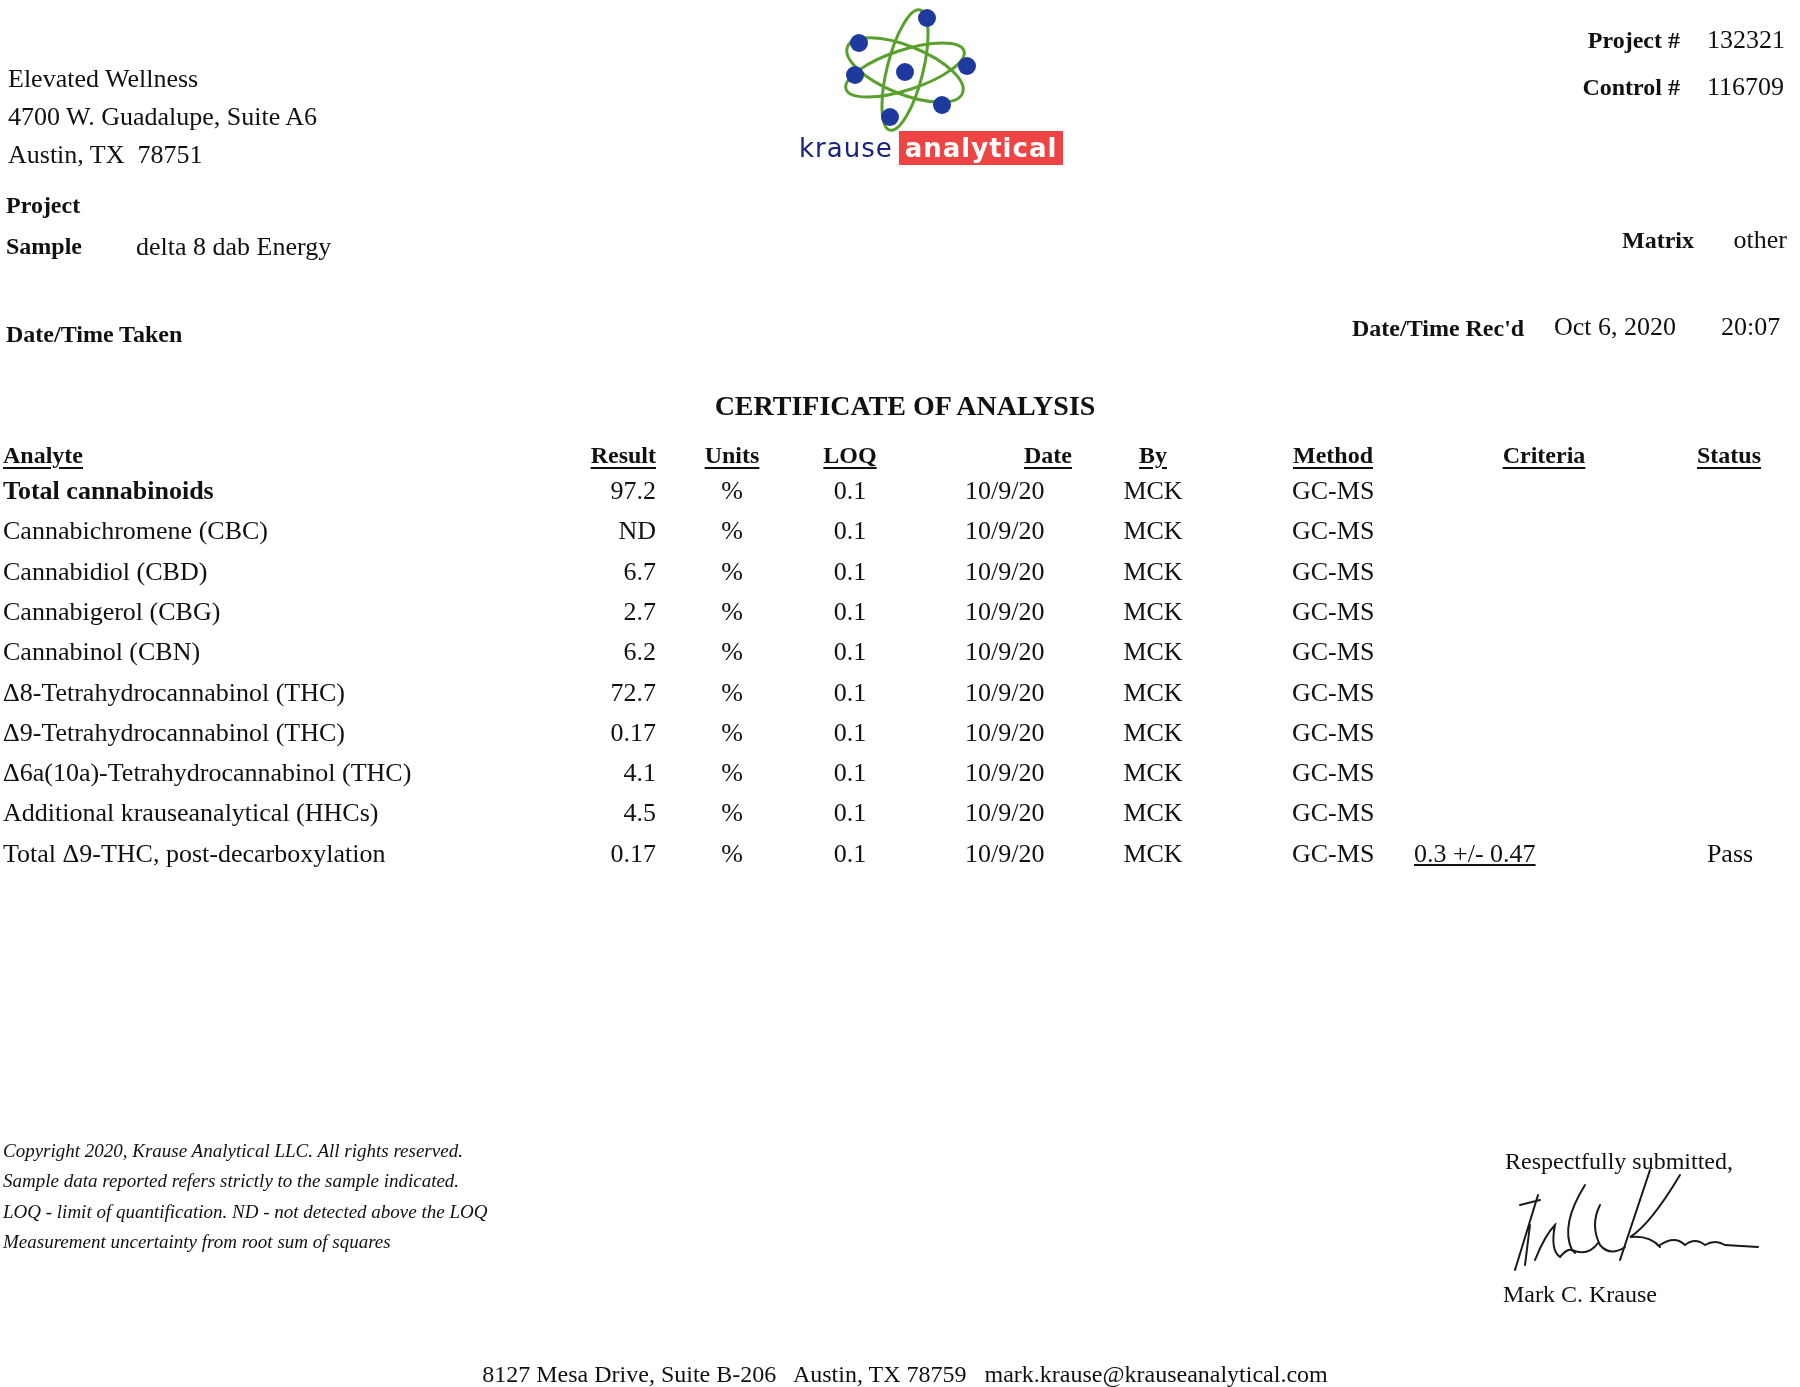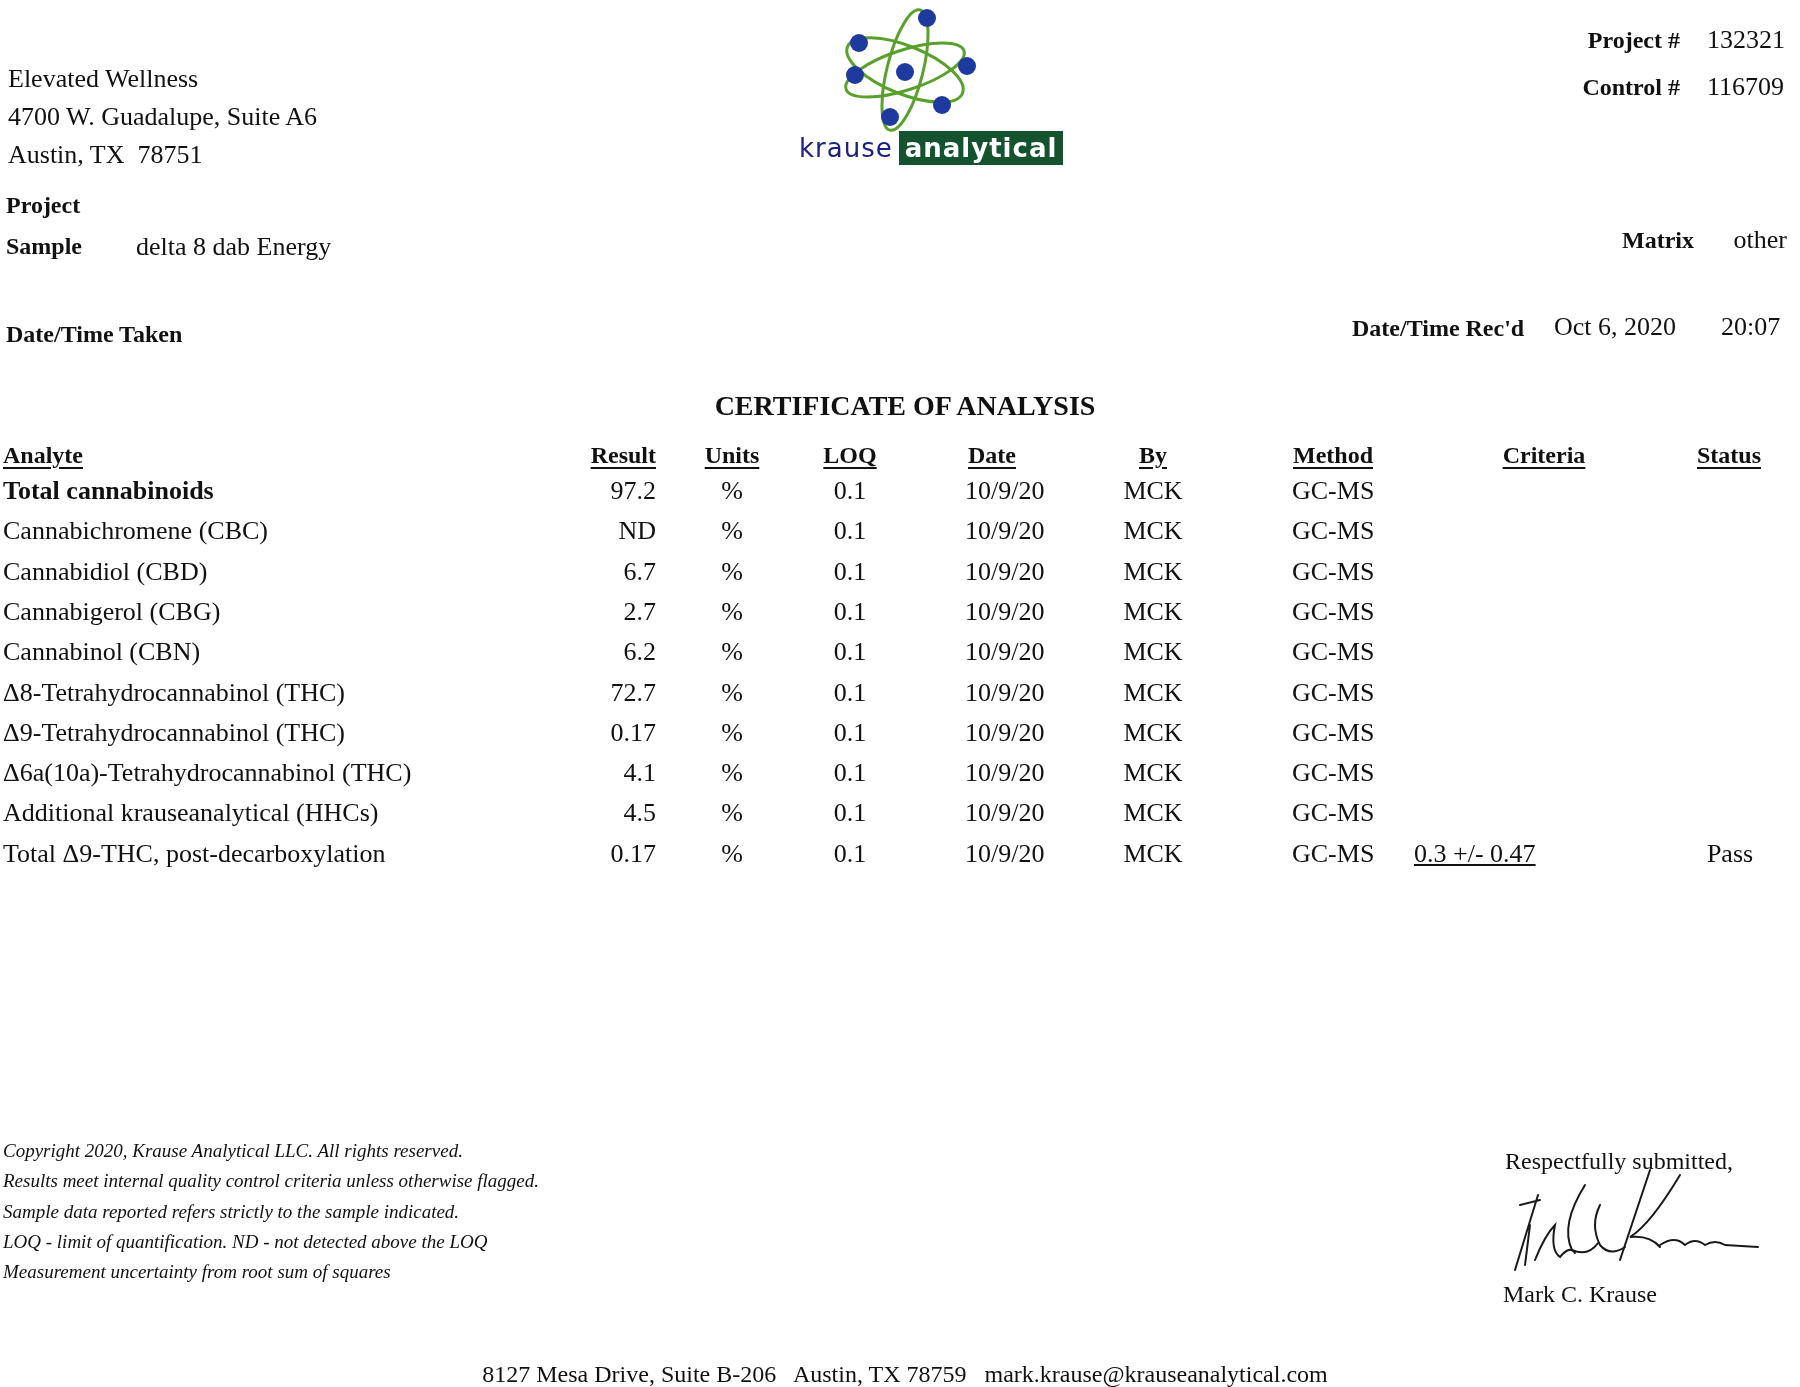--- a/index.html
+++ b/index.html
@@ -9,21 +9,21 @@
   .t24 { font-size:26px; }
   .lbl { font-size:24px; font-weight:bold; }
 
   
   #client { left:8px; top:60px; line-height:38px; font-size:26px; }
 
   
   #logo { left:795px; top:2px; width:225px; height:168px; }
   #logo-text { position:absolute; left:0; top:128px; height:36px; display:flex; align-items:center; font-family:"DejaVu Sans", sans-serif; font-size:26px; }
   #logo-krause { color:#1a237e; padding:0 6px 0 4px; letter-spacing:1px; }
-  #logo-analytical { background:#14532d; color:#ffffff; padding:2px 6px; font-weight:bold; letter-spacing:1px; }
+  #logo-analytical { background:#ef4444; color:#ffffff; padding:2px 6px; font-weight:bold; letter-spacing:1px; }
 
   
   .rlabel { text-align:right; font-weight:bold; font-size:24px; }
   .rval { font-size:26px; }
 
   
   #title { left:0; width:1810px; top:390px; text-align:center; font-size:28px; font-weight:bold; }
   .th { position:absolute; top:442px; font-size:24px; font-weight:bold; text-decoration:underline; text-underline-offset:4px; }
   .cell { position:absolute; font-size:26px; }
   .right { text-align:right; }
@@ -88,21 +88,21 @@
 <div class="abs rval" style="left:1554px;top:312px">Oct 6, 2020</div>
 <div class="abs rval" style="left:1721px;top:312px">20:07</div>
 
 <div id="title" class="abs">CERTIFICATE OF ANALYSIS</div>
 
 <div>
   <div class="th" style="left:3px">Analyte</div>
   <div class="th right" style="left:560px;width:96px">Result</div>
   <div class="th center" style="left:682px;width:100px">Units</div>
   <div class="th center" style="left:800px;width:100px">LOQ</div>
-  <div class="th" style="left:968px">Date</div>
+  <div class="th" style="left:1024px">Date</div>
   <div class="th center" style="left:1103px;width:100px">By</div>
   <div class="th" style="left:1293px">Method</div>
   <div class="th center" style="left:1484px;width:120px">Criteria</div>
   <div class="th" style="left:1697px">Status</div>
 
   <div id="rows">
       <div>
         <div class="cell" style="top: 476px; left: 3px; text-align: left; white-space: nowrap; font-weight: bold;">Total cannabinoids</div>
         <div class="cell" style="top: 476px; left: 560px; width: 96px; text-align: right; white-space: nowrap;">97.2</div>
         <div class="cell" style="top: 476px; left: 682px; width: 100px; text-align: center; white-space: nowrap;">%</div>
@@ -210,21 +210,20 @@
         <div class="cell" style="top: 838.7px; left: 1103px; width: 100px; text-align: center; white-space: nowrap;">MCK</div>
         <div class="cell" style="top: 838.7px; left: 1292px; text-align: left; white-space: nowrap;">GC-MS</div>
         <div class="cell" style="top: 838.7px; left: 1414px; width: 120px; text-align: center; white-space: nowrap; text-decoration: underline;">0.3 +/- 0.47</div>
         <div class="cell" style="top: 838.7px; left: 1680px; width: 100px; text-align: center; white-space: nowrap;">Pass</div>
       </div>
     </div>
 </div>
 
 <div id="notes" class="abs">
   <div>Copyright 2020, Krause Analytical LLC. All rights reserved.</div>
-  <div>Results meet internal quality control criteria unless otherwise flagged.</div>
   <div>Sample data reported refers strictly to the sample indicated.</div>
   <div>LOQ - limit of quantification. ND - not detected above the LOQ</div>
   <div>Measurement uncertainty from root sum of squares</div>
 </div>
 
 <div id="sig-intro" class="abs">Respectfully submitted,</div>
 <svg id="sig-svg" viewBox="0 0 260 115">
   <g fill="none" stroke="#1a1a1a" stroke-width="2" stroke-linecap="round">
     <path d="M20 40 L40 35 M38 30 L15 105 M30 60 L25 100"></path>
     <path d="M35 95 Q45 70 55 60 Q50 85 60 92 Q70 80 75 88"></path>

